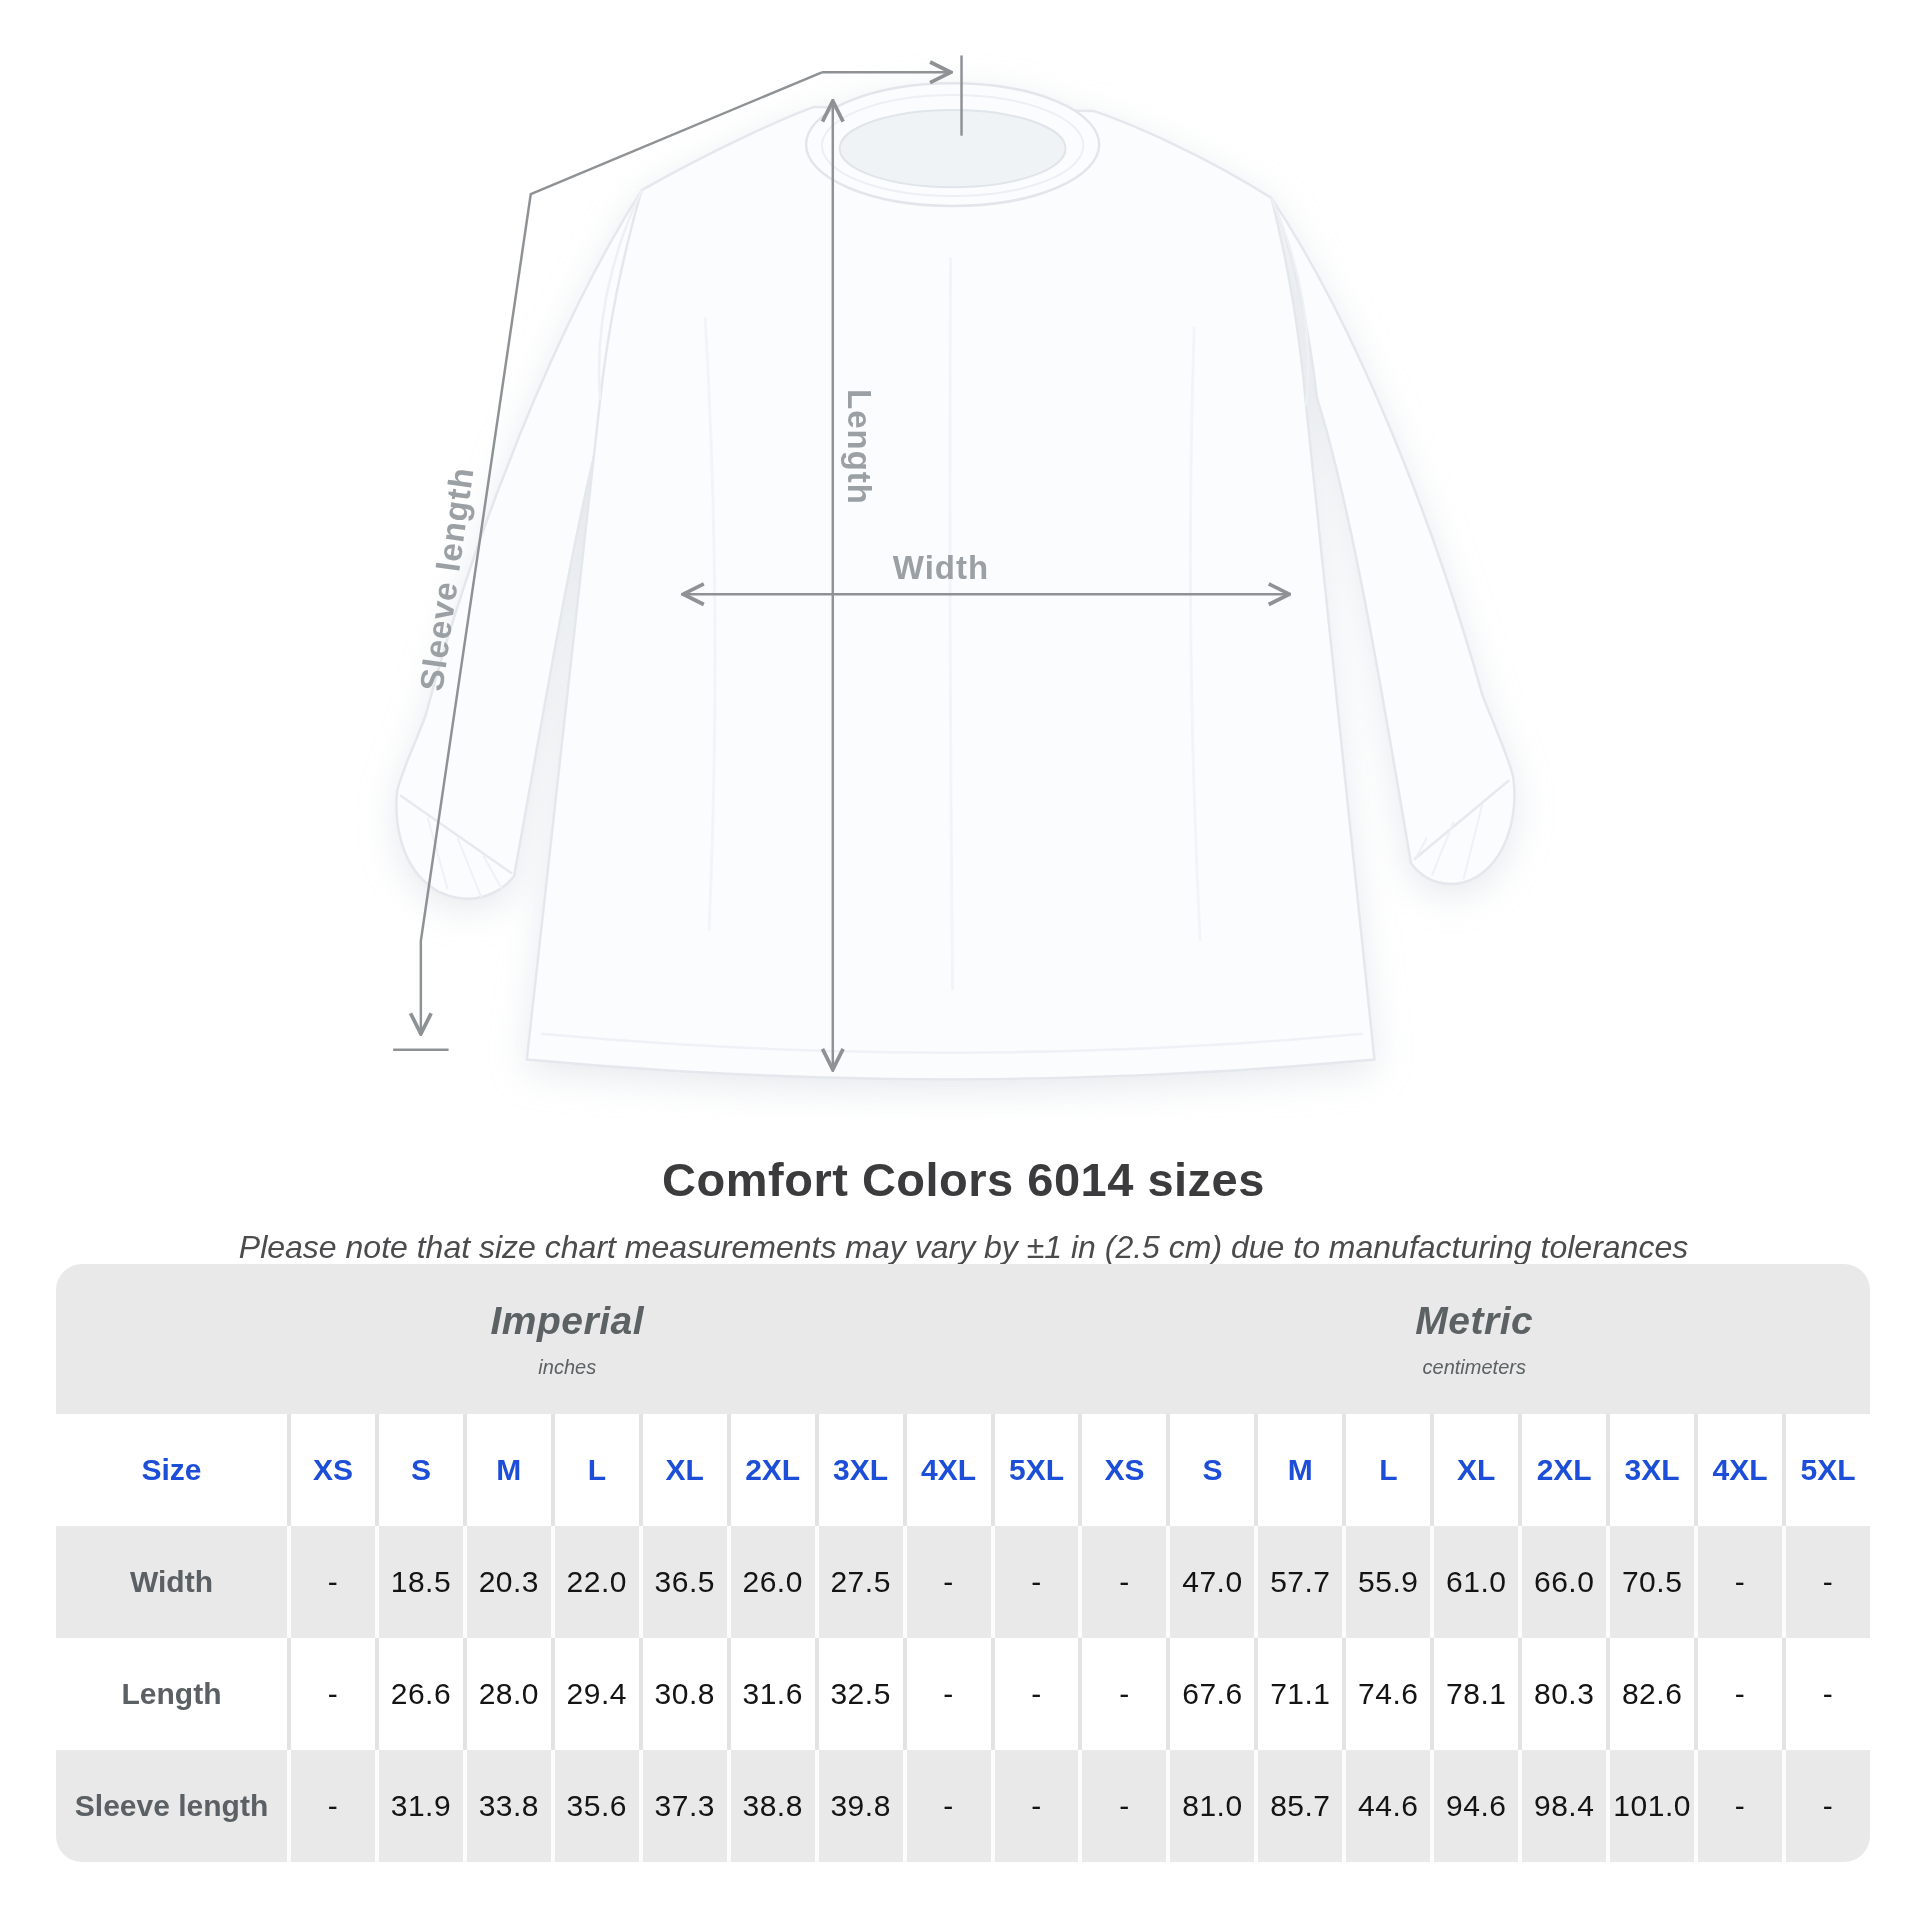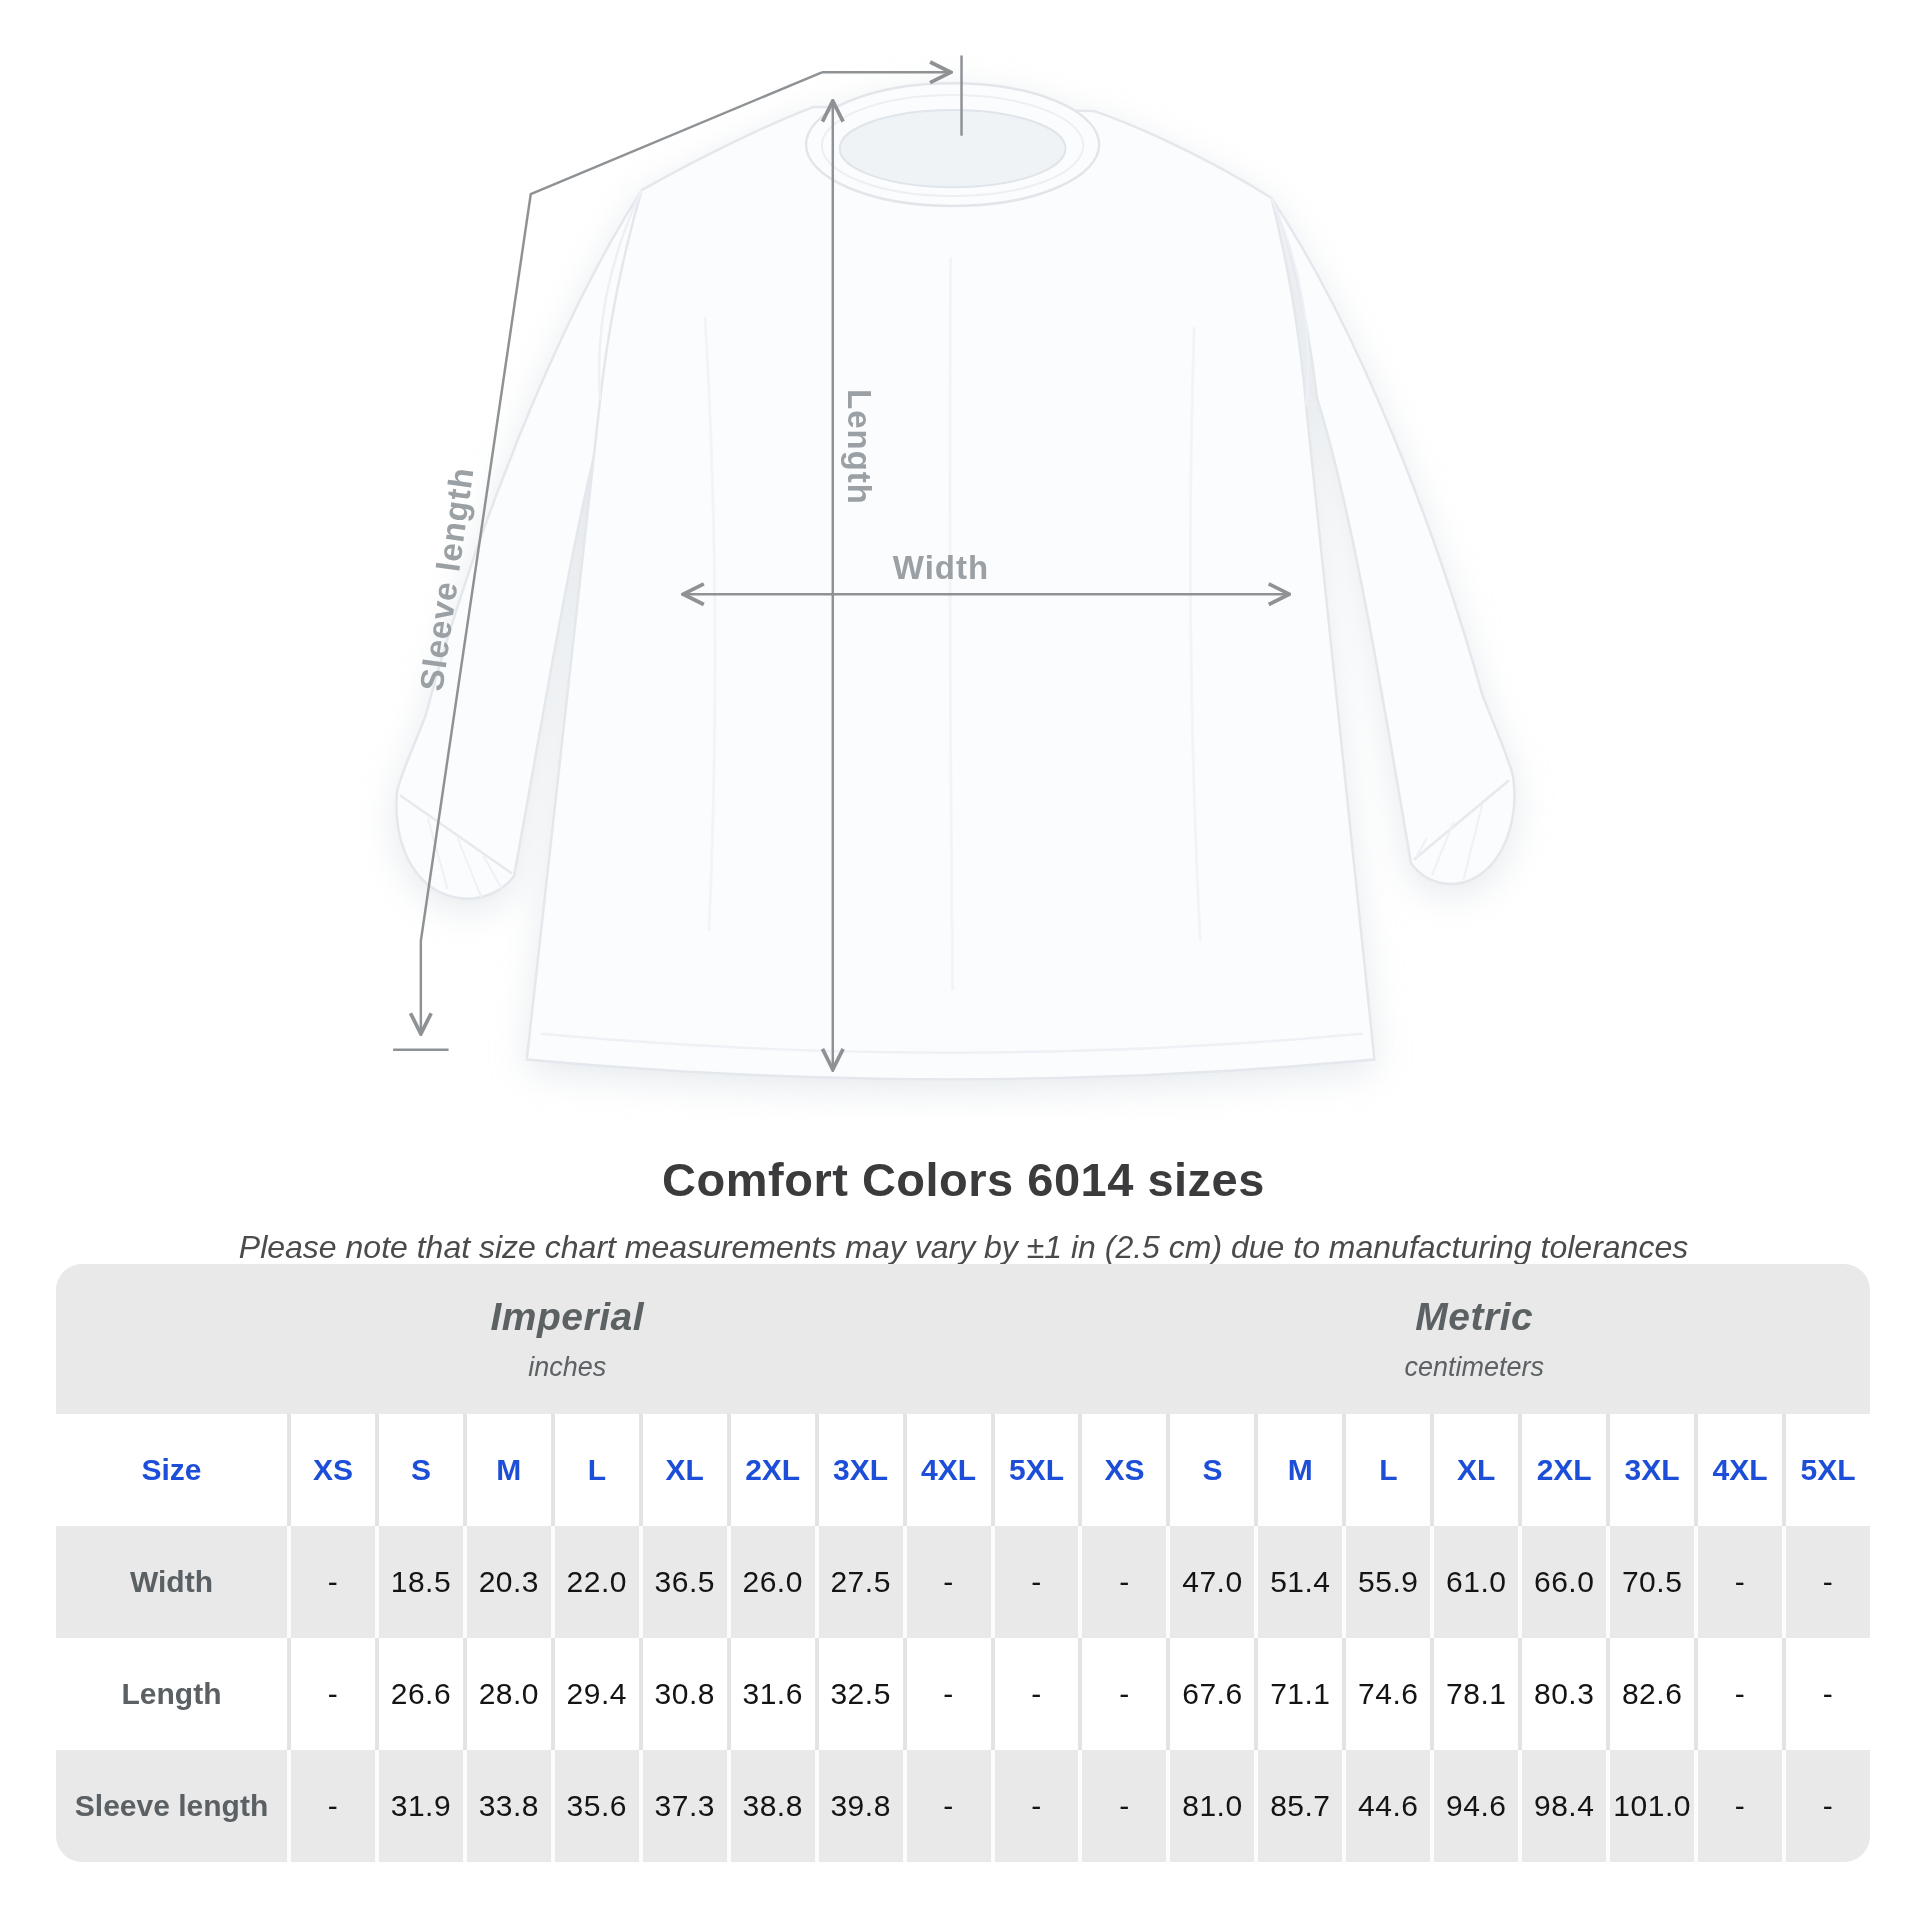--- a/index.html
+++ b/index.html
@@ -34,21 +34,21 @@
     grid-template-columns:231px repeat(18,1fr);
     grid-template-rows:150px repeat(4,112px);
   }
   .unit-head{
     background:#e9e9e9;display:flex;flex-direction:column;align-items:center;
     justify-content:center;gap:13px;color:#5c6264;
   }
   .unit-head.imperial{grid-column:1 / 11;}
   .unit-head.metric{grid-column:11 / 20;}
   .unit-name{font-size:39px;font-weight:bold;font-style:italic;letter-spacing:0.5px;text-align:center;}
-  .unit-sub{font-size:27px;font-style:italic;}
+  .unit-sub{font-size:20px;font-style:italic;}
 
   .cell{display:flex;align-items:center;justify-content:center;}
   .row-w{background:#ffffff;}
   .row-g{background:#e9e9e9;}
   .sep{border-left:4px solid transparent;}
   .row-w.sep{border-left-color:#e2e3e3;}
   .row-g.sep{border-left-color:#fcfcfc;}
   .size-head{font-weight:bold;font-size:30px;color:#1d4ed8;text-align:center;}
   .label{font-weight:bold;font-size:30px;color:#5a6063;}
   .val{font-size:30px;color:#141414;letter-spacing:0.5px;}
@@ -156,21 +156,21 @@
       <div class="cell val row-g sep">18.5</div>
       <div class="cell val row-g sep">20.3</div>
       <div class="cell val row-g sep">22.0</div>
       <div class="cell val row-g sep">36.5</div>
       <div class="cell val row-g sep">26.0</div>
       <div class="cell val row-g sep">27.5</div>
       <div class="cell val row-g sep">-</div>
       <div class="cell val row-g sep">-</div>
       <div class="cell val row-g sep">-</div>
       <div class="cell val row-g sep">47.0</div>
-      <div class="cell val row-g sep">51.4</div>
+      <div class="cell val row-g sep">57.7</div>
       <div class="cell val row-g sep">55.9</div>
       <div class="cell val row-g sep">61.0</div>
       <div class="cell val row-g sep">66.0</div>
       <div class="cell val row-g sep">70.5</div>
       <div class="cell val row-g sep">-</div>
       <div class="cell val row-g sep">-</div>
       <div class="cell label row-w">Length</div>
       <div class="cell val row-w sep">-</div>
       <div class="cell val row-w sep">26.6</div>
       <div class="cell val row-w sep">28.0</div>

